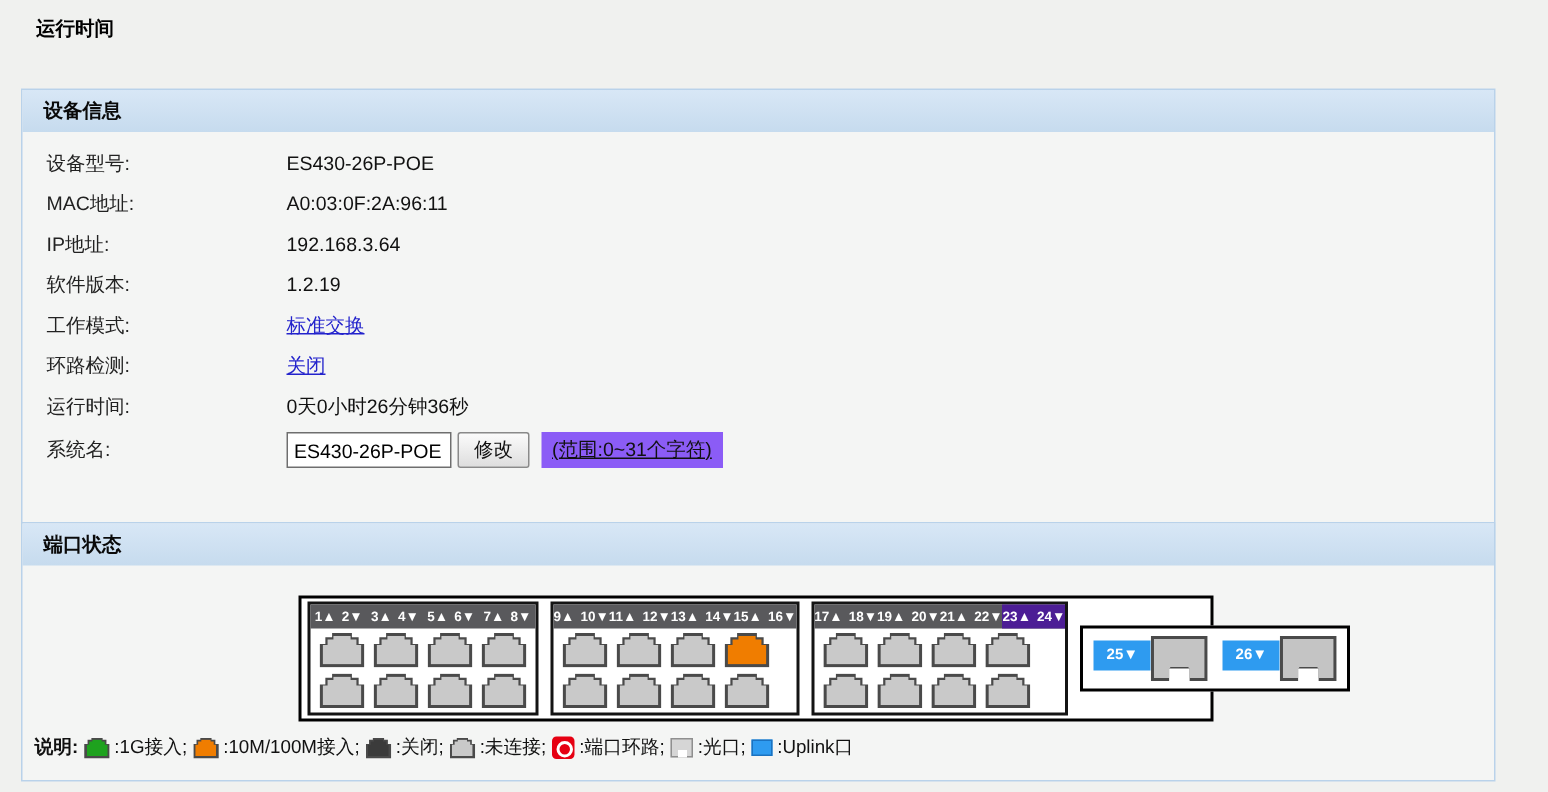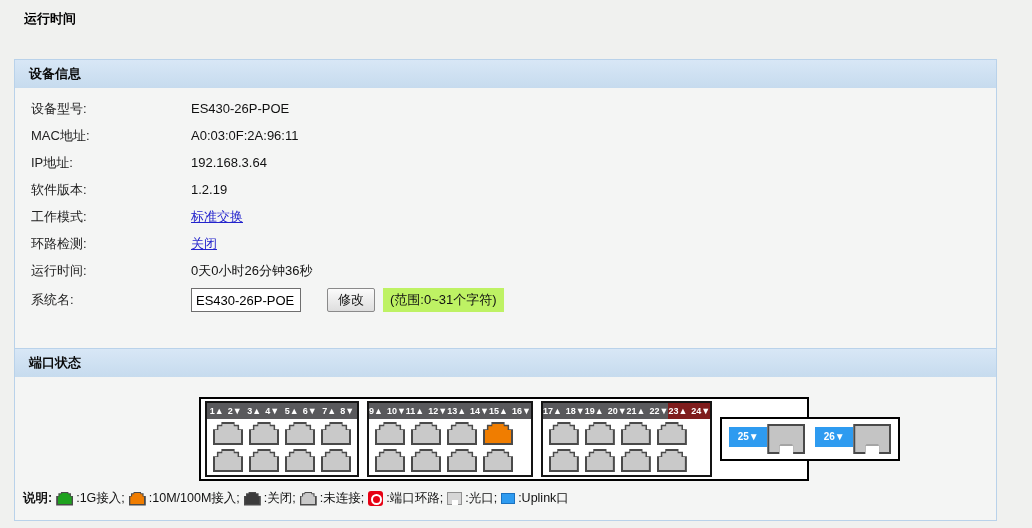--- a/index.html
+++ b/index.html
@@ -39,43 +39,42 @@
     width:100px;height:20px;border:1px solid #6e6e6e;background:#fff;
     font-family:"Liberation Sans","DejaVu Sans",sans-serif;font-size:13px;
     padding:1px 4px;margin-right:4px;
   }
   .modify-btn{
     height:24px;min-width:48px;padding:0 10px;margin-right:8px;
     border:1px solid #8a8a8a;border-radius:2px;
     background:linear-gradient(#fbfbfb,#dedede);
     font-family:"Liberation Sans","DejaVu Sans",sans-serif;font-size:13px;color:#111;
     cursor:pointer;
-    margin-left:22px;
   }
   .range-hint{
-    background:#bef264;padding:3px 7px;color:#111;
+    background:#8b5cf6;padding:3px 7px;color:#111;text-decoration:underline;
   }
 
   
   .port-diagram{
     margin:13px 0 0 184px;width:610px;height:84px;
     box-sizing:border-box;border:2px solid #000;background:#fff;
     display:flex;align-items:center;gap:8px;padding:0 4px;
   }
   .port-group{
     border:2px solid #141414;background:#fff;box-sizing:border-box;
   }
   .group-header{
     height:16px;background:#59595c;display:flex;
   }
   .pair-cell{
     flex:1;display:flex;align-items:center;justify-content:center;gap:4px;
     color:#fff;font-weight:bold;font-size:9px;white-space:nowrap;
   }
-  .pair-cell.uplink{background:#7f1d1d;justify-content:flex-end;}
+  .pair-cell.uplink{background:#4c1d95;justify-content:flex-end;}
   .ports-grid{
     display:grid;grid-template-columns:repeat(4,30px);
     gap:4px 6px;padding:3px 6px;
   }
   .port{
     width:30px;height:23px;background:#4a4a4a;position:relative;
     clip-path:polygon(0 100%,0 32%,13% 32%,13% 12%,28% 12%,28% 0,72% 0,72% 12%,87% 12%,87% 32%,100% 32%,100% 100%);
     cursor:pointer;
   }
   .port-inner{

